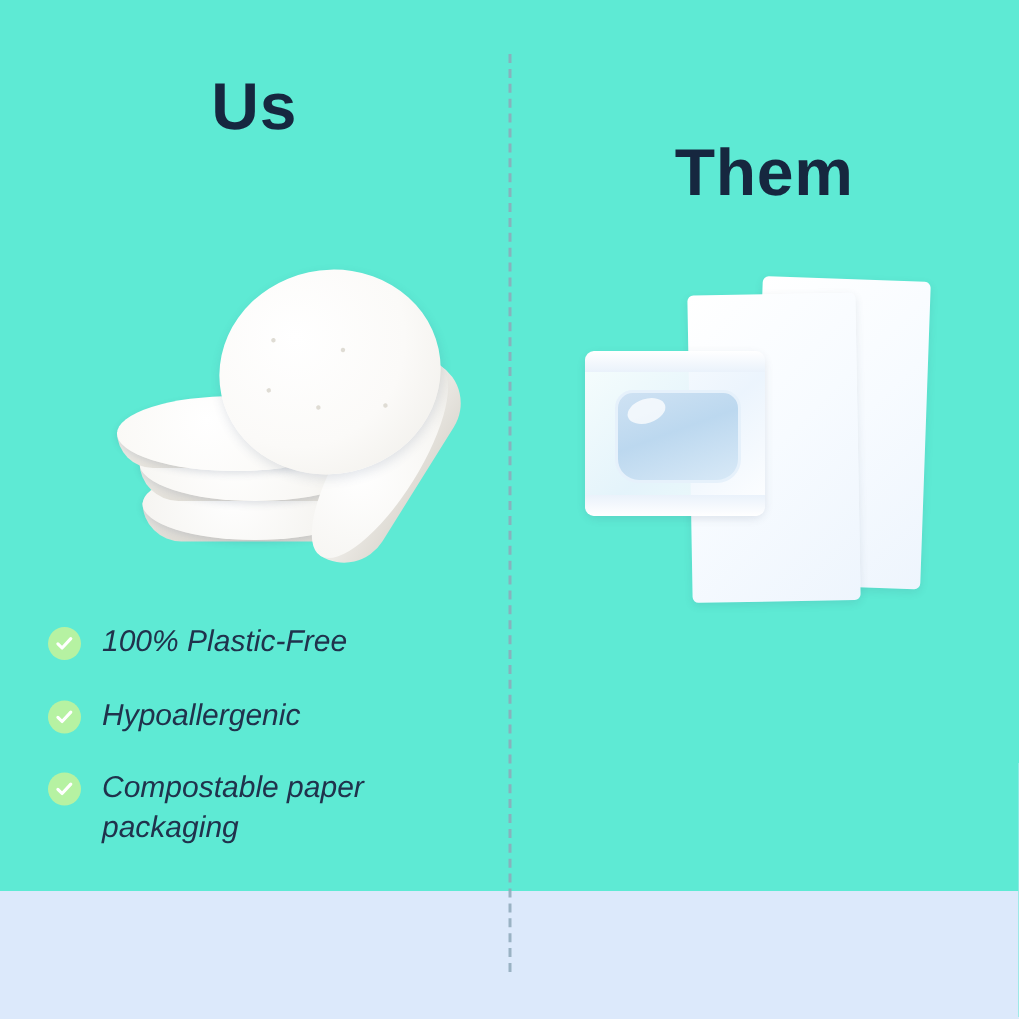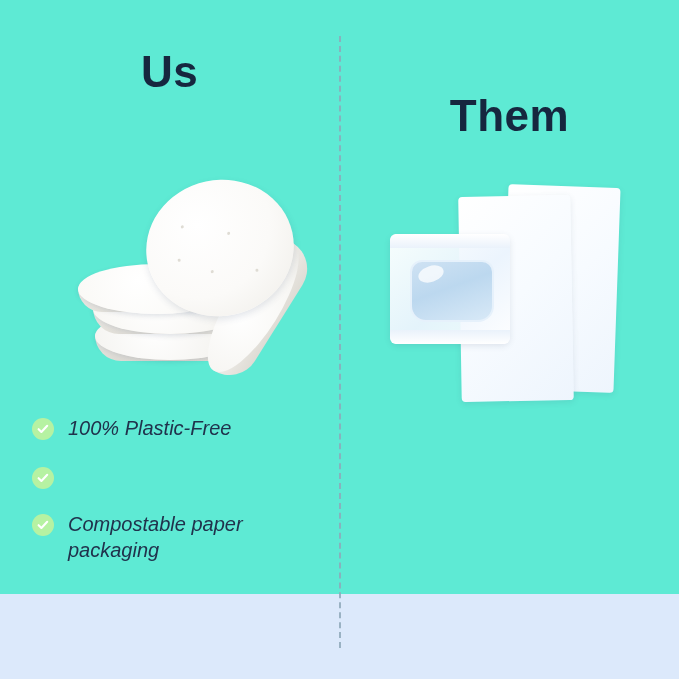--- a/index.html
+++ b/index.html
@@ -247,20 +247,21 @@
             </svg>
         </span>
         <span class="bullet-text">100% Plastic-Free</span>
       </div>
       <div class="bullet">
         <span class="marker check">
           <svg width="12" height="12" viewBox="0 0 12 12">
               <path d="M1.6 6.2 L4.4 9 L10.2 2.8" fill="none" stroke="#ffffff" stroke-width="2.1" stroke-linecap="round" stroke-linejoin="round"></path>
             </svg>
         </span>
+        <span class="bullet-text">Hypoallergenic</span>
       </div>
       <div class="bullet">
         <span class="marker check">
           <svg width="12" height="12" viewBox="0 0 12 12">
               <path d="M1.6 6.2 L4.4 9 L10.2 2.8" fill="none" stroke="#ffffff" stroke-width="2.1" stroke-linecap="round" stroke-linejoin="round"></path>
             </svg>
         </span>
         <span class="bullet-text">Compostable paper packaging</span>
       </div>
     </div>

